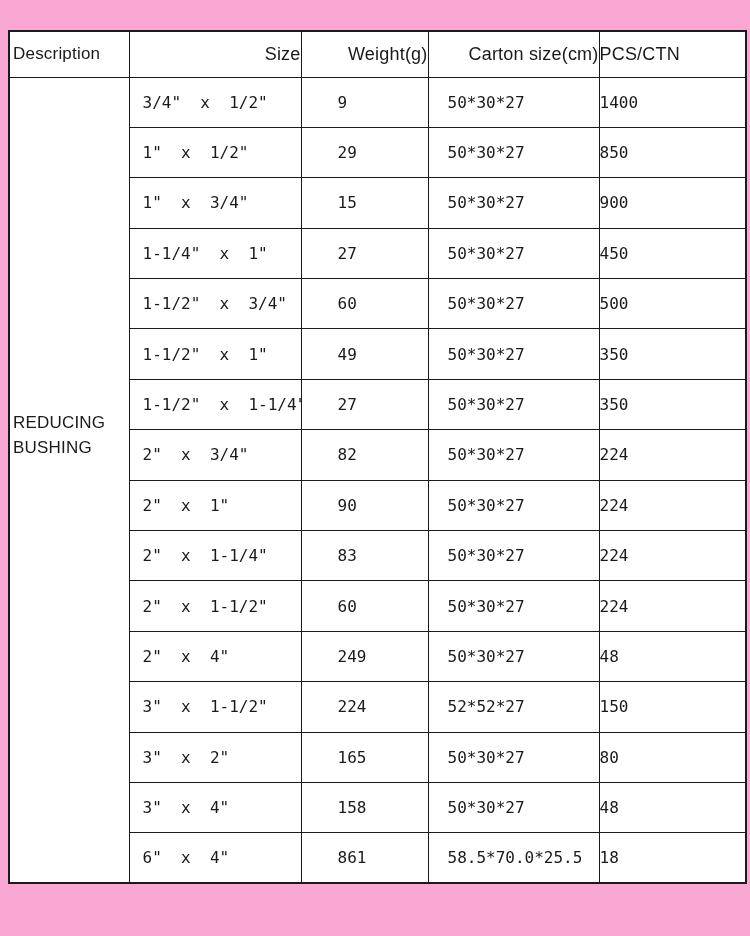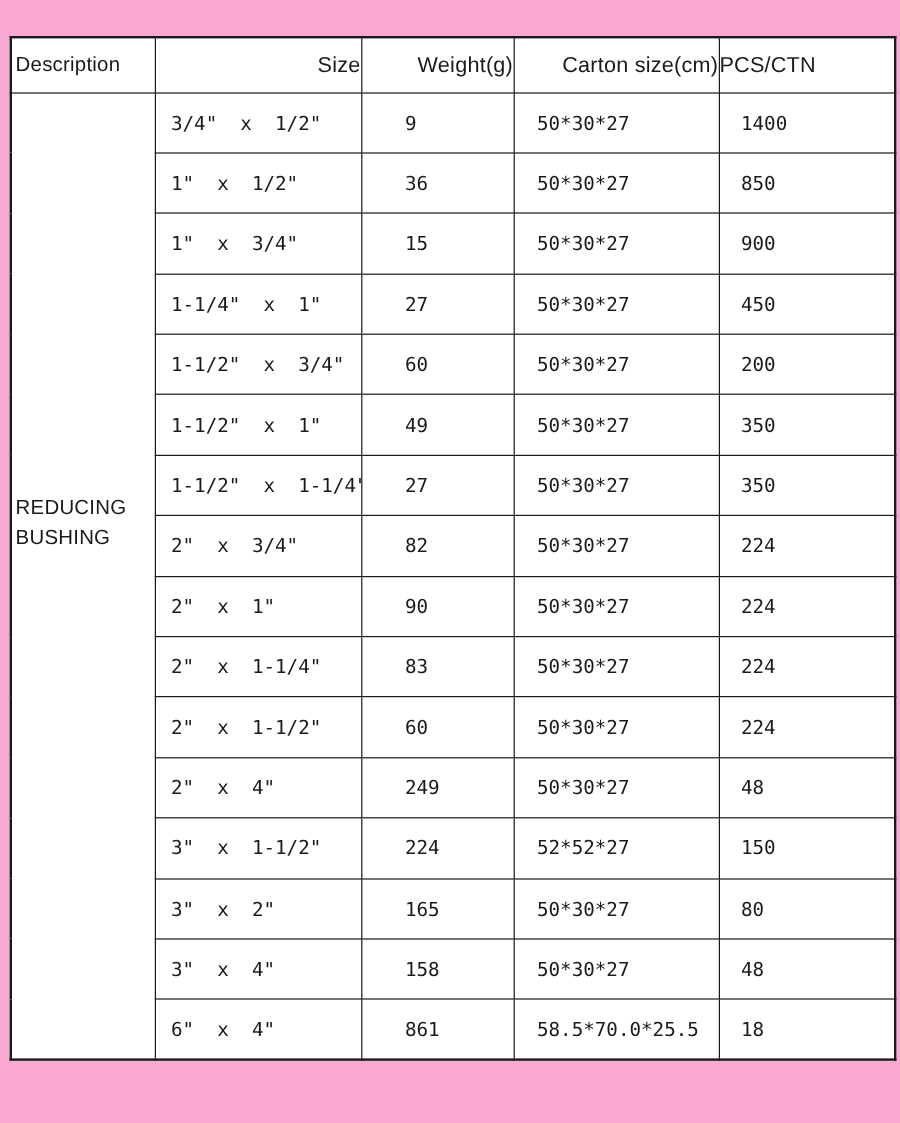--- a/index.html
+++ b/index.html
@@ -57,21 +57,21 @@
   .spec-table td {
     font-family: "DejaVu Sans Mono", monospace;
     font-size: 16px;
     white-space: pre;
     text-align: left;
     padding: 0;
   }
   .spec-table td.size   { padding-left: 13px; }
   .spec-table td.weight { padding-left: 36px; }
   .spec-table td.carton { padding-left: 19px; }
-  .spec-table td.pcs    { padding-left: 18px; }
+  .spec-table td.pcs    { }
   .spec-table td.desc {
     font-family: "Liberation Sans", sans-serif;
     font-size: 17px;
     font-weight: normal;
     letter-spacing: 0.2px;
     vertical-align: top;
     padding: 332px 0 0 3px;
     line-height: 25px;
     white-space: pre-line;
     margin-top: 31px;
@@ -102,41 +102,41 @@
         <tr>
           <td class="desc" rowspan="16">REDUCING
 BUSHING</td>
     <td class="size">3/4"  x  1/2"</td>
     <td class="weight">9</td>
     <td class="carton">50*30*27</td>
     <td class="pcs">1400</td>
   </tr>
         <tr>
     <td class="size">1"  x  1/2"</td>
-    <td class="weight">36</td>
+    <td class="weight">29</td>
     <td class="carton">50*30*27</td>
     <td class="pcs">850</td>
   </tr>
         <tr>
     <td class="size">1"  x  3/4"</td>
     <td class="weight">15</td>
     <td class="carton">50*30*27</td>
     <td class="pcs">900</td>
   </tr>
         <tr>
     <td class="size">1-1/4"  x  1"</td>
     <td class="weight">27</td>
     <td class="carton">50*30*27</td>
     <td class="pcs">450</td>
   </tr>
         <tr>
     <td class="size">1-1/2"  x  3/4"</td>
     <td class="weight">60</td>
     <td class="carton">50*30*27</td>
-    <td class="pcs">200</td>
+    <td class="pcs">500</td>
   </tr>
         <tr>
     <td class="size">1-1/2"  x  1"</td>
     <td class="weight">49</td>
     <td class="carton">50*30*27</td>
     <td class="pcs">350</td>
   </tr>
         <tr>
     <td class="size">1-1/2"  x  1-1/4"</td>
     <td class="weight">27</td>

